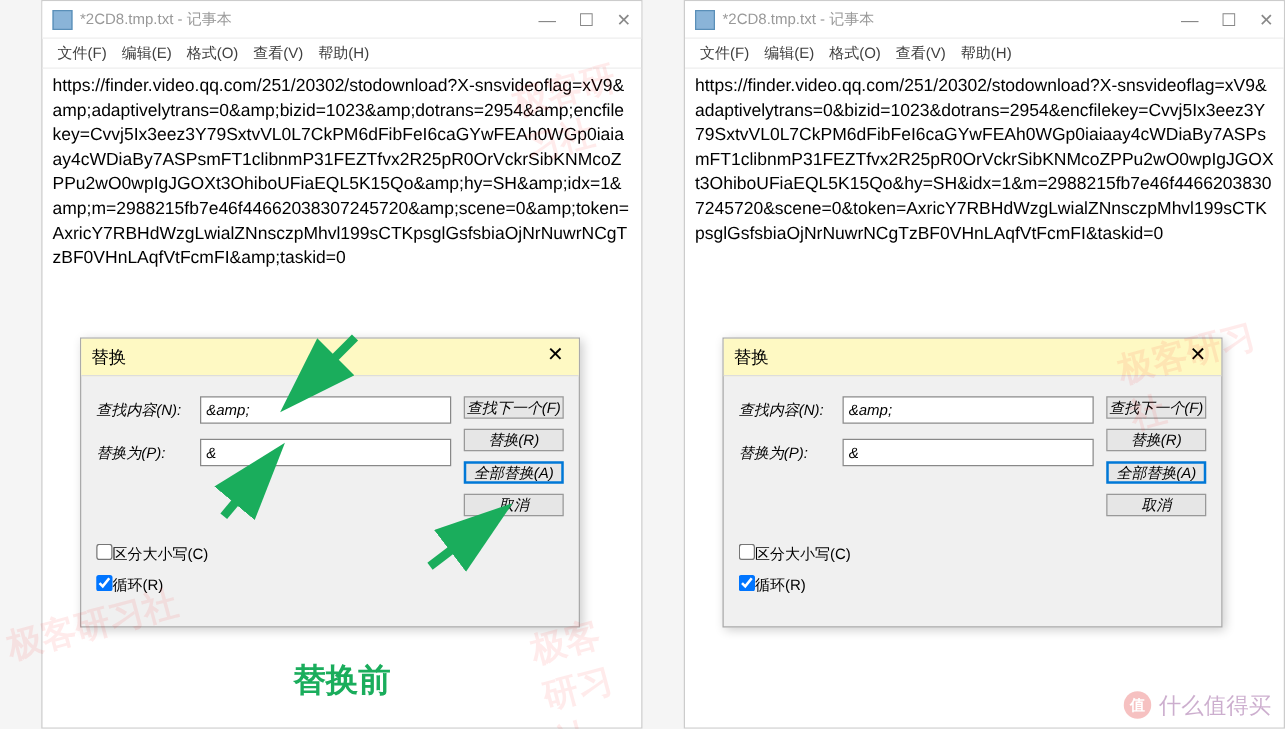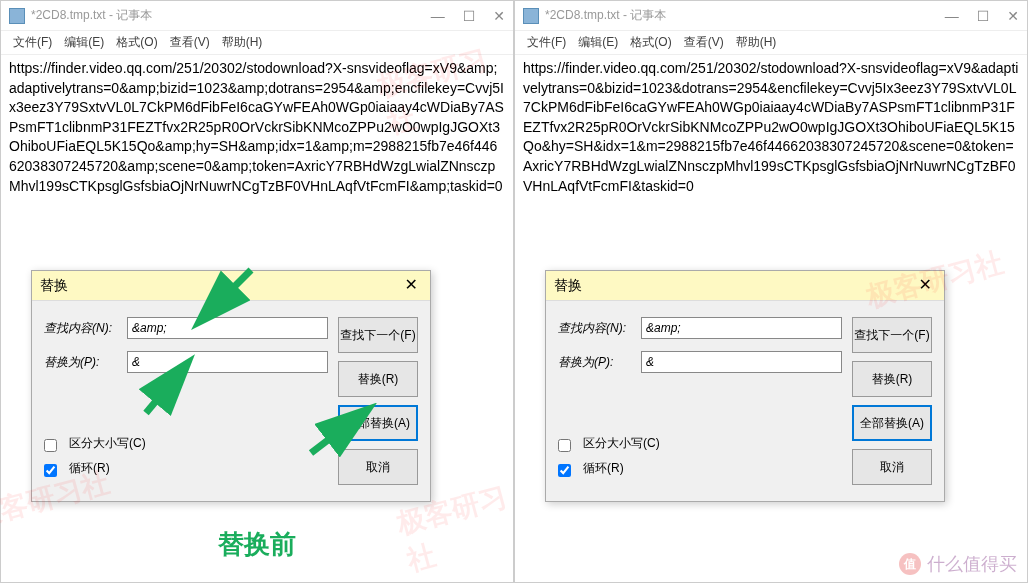--- a/index.html
+++ b/index.html
@@ -1,38 +1,38 @@
 <!DOCTYPE html>
 <html><head>
 <meta charset="utf-8">
 <style>
 * { box-sizing: border-box; margin: 0; padding: 0; }
 body { font-family: "Microsoft YaHei", Arial, sans-serif; font-size: 12px; background: #f5f5f5; width: 1028px; height: 583px; position: relative; overflow: hidden; }
 .container { display: flex; width: 100%; height: 100%; }
-.pane { flex: 1; border: 1px solid #ccc; background: #fff; position: relative; display: flex; flex-direction: column; }
+.pane { flex: 1; border: 1px solid #ccc; background: #fff; position: relative; display: flex; flex-direction: column; margin-left: 33px; }
 .titlebar { height: 30px; background: #fff; display: flex; align-items: center; padding: 0 8px; border-bottom: 1px solid #eee; }
 .titlebar .icon { width: 16px; height: 16px; background: #8ab4d8; border: 1px solid #5a8fb8; margin-right: 6px; }
 .titlebar .title { flex: 1; color: #999; font-size: 12px; }
 .win-controls { display: flex; gap: 18px; color: #888; font-size: 14px; }
 .win-controls span { cursor: pointer; }
 .menubar { height: 24px; display: flex; align-items: center; gap: 4px; padding: 0 8px; font-size: 12px; color: #404040; border-bottom: 1px solid #eee; }
 .menubar span { padding: 2px 4px; cursor: pointer; }
 .content { flex: 1; padding: 4px 8px; font-size: 14px; font-family: Arial, sans-serif; color: #000; word-break: break-all; line-height: 1.4; position: relative; }
 .dialog { position: absolute; width: 400px; background: #f0f0f0; border: 1px solid #aaa; box-shadow: 2px 2px 8px rgba(0,0,0,0.2); }
 .dialog-title { height: 30px; display: flex; align-items: center; justify-content: space-between; padding: 0 8px; background: #fef9c3; border-bottom: 1px solid #ddd; }
 .dialog-title .close { font-size: 16px; cursor: pointer; padding: 0 4px; }
 .dialog-body { padding: 16px 12px; }
 .field-row { display: flex; align-items: center; margin-bottom: 12px; gap: 8px; }
 .field-row label { width: 75px; font-size: 12px; font-style: italic; }
 .field-row input[type=text] { flex: 1; height: 22px; border: 1px solid #888; padding: 0 4px; font-size: 12px; background: #fff; font-style: italic; }
 .btn-col { position: absolute; right: 12px; top: 46px; display: flex; flex-direction: column; gap: 8px; }
-.btn { width: 80px; height: 36px; background: #e6e6e6; border: 1px solid #999; font-size: 12px; cursor: pointer; display: flex; align-items: center; justify-content: center; }
+.btn { width: 80px; height: 18px; background: #e6e6e6; border: 1px solid #999; font-size: 12px; cursor: pointer; display: flex; align-items: center; justify-content: center; font-style: italic; }
 .btn.primary { border: 2px solid #0078d7; }
 .checks { margin-top: 50px; }
-.check-row { display: flex; align-items: flex-end; margin-bottom: 8px; font-size: 12px; gap: 12px; }
+.check-row { display: flex; align-items: flex-start; margin-bottom: 8px; font-size: 12px; gap: 0; }
 .check-row input { margin: 0; }
 .caption { position: absolute; bottom: 20px; font-size: 26px; font-weight: bold; color: #1aad5c; width: 100%; text-align: center; }
 .arrow { position: absolute; pointer-events: none; }
 .watermark { position: absolute; color: rgba(255,0,0,0.08); font-size: 28px; font-weight: bold; transform: rotate(-15deg); pointer-events: none; }
 .bottom-watermark { position: absolute; right: 10px; bottom: 6px; display: flex; align-items: center; gap: 6px; opacity: 0.35; }
 .bottom-watermark .circ { width: 22px; height: 22px; border-radius: 50%; background: #e6504f; color: #fff; display: flex; align-items: center; justify-content: center; font-size: 12px; font-weight: bold; }
 .bottom-watermark .txt { font-size: 18px; color: #701a75; font-weight: normal; }
 .dialog-fields { display: flex; flex-direction: column; padding-right: 90px; }
 </style>
 </head>

